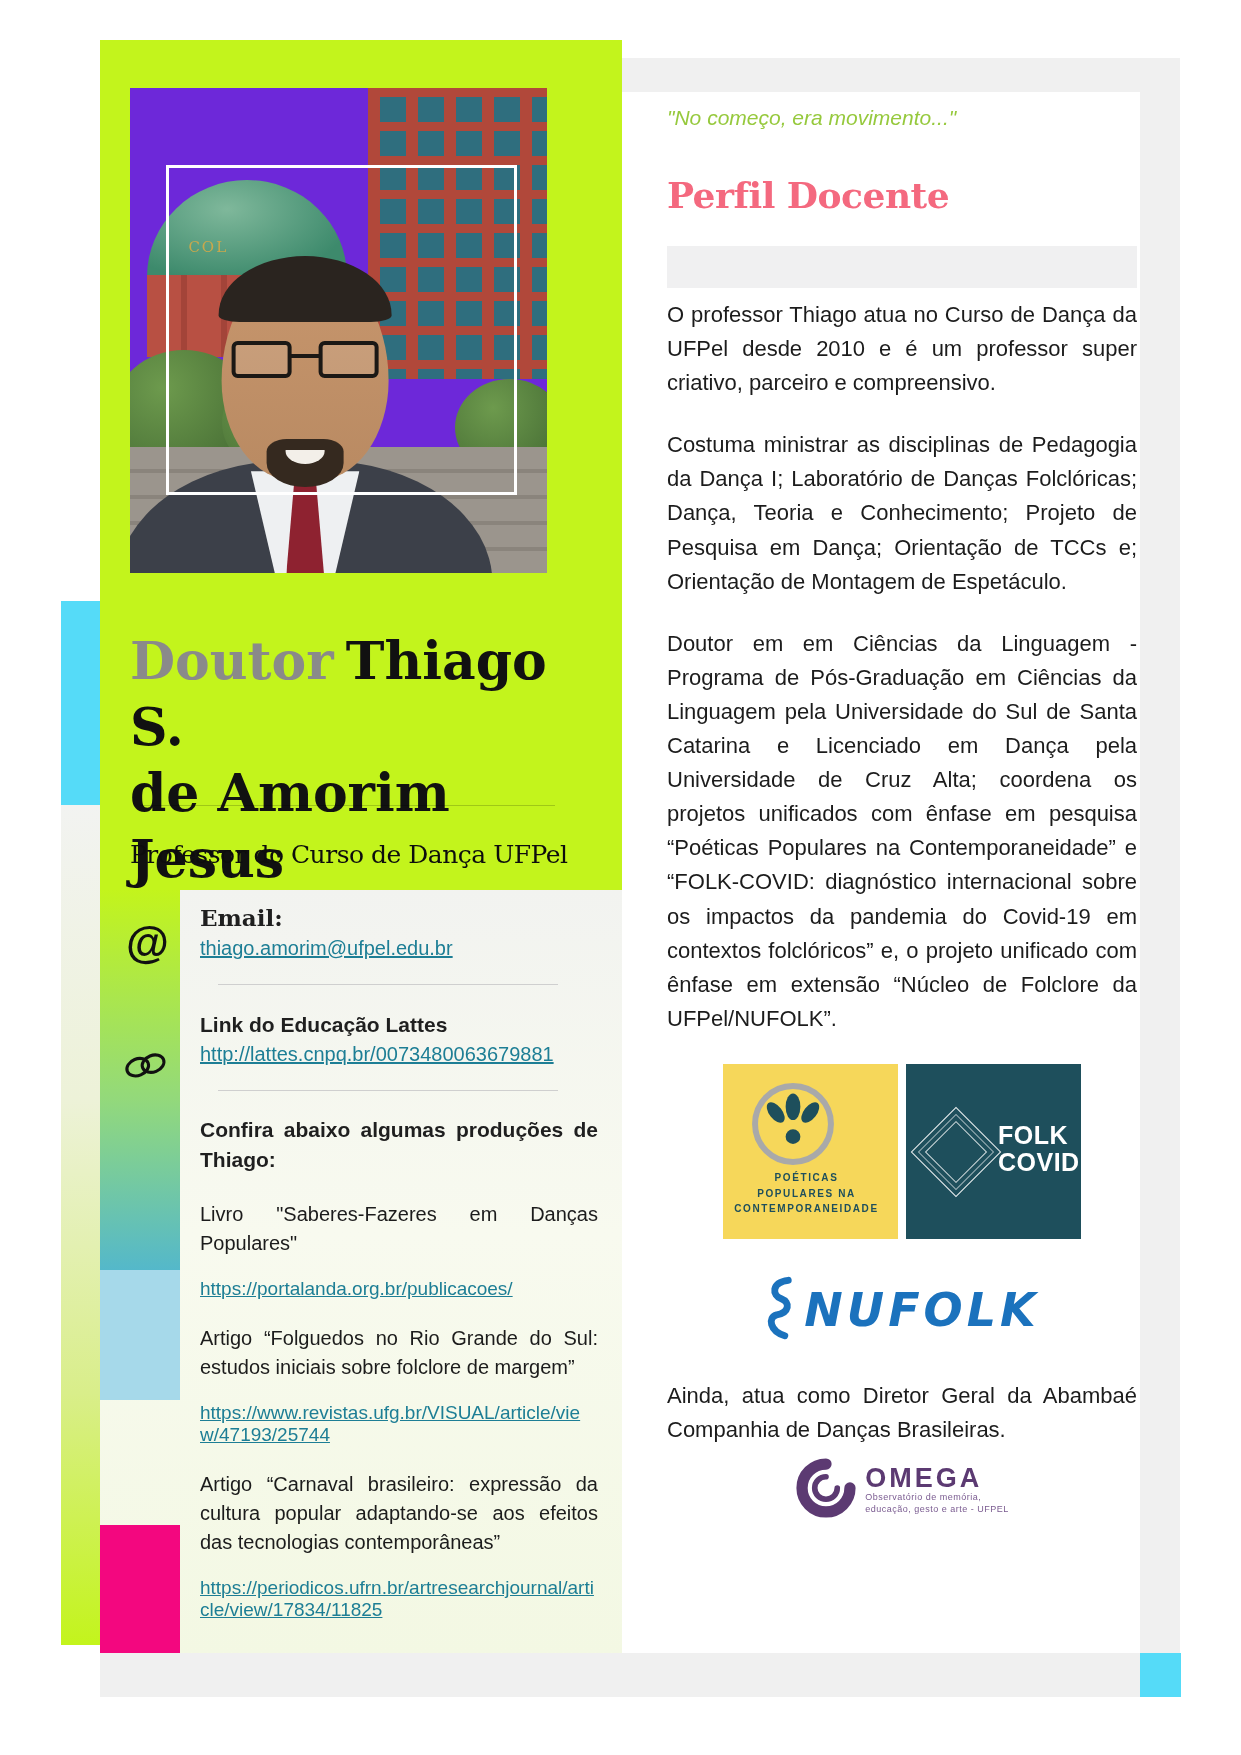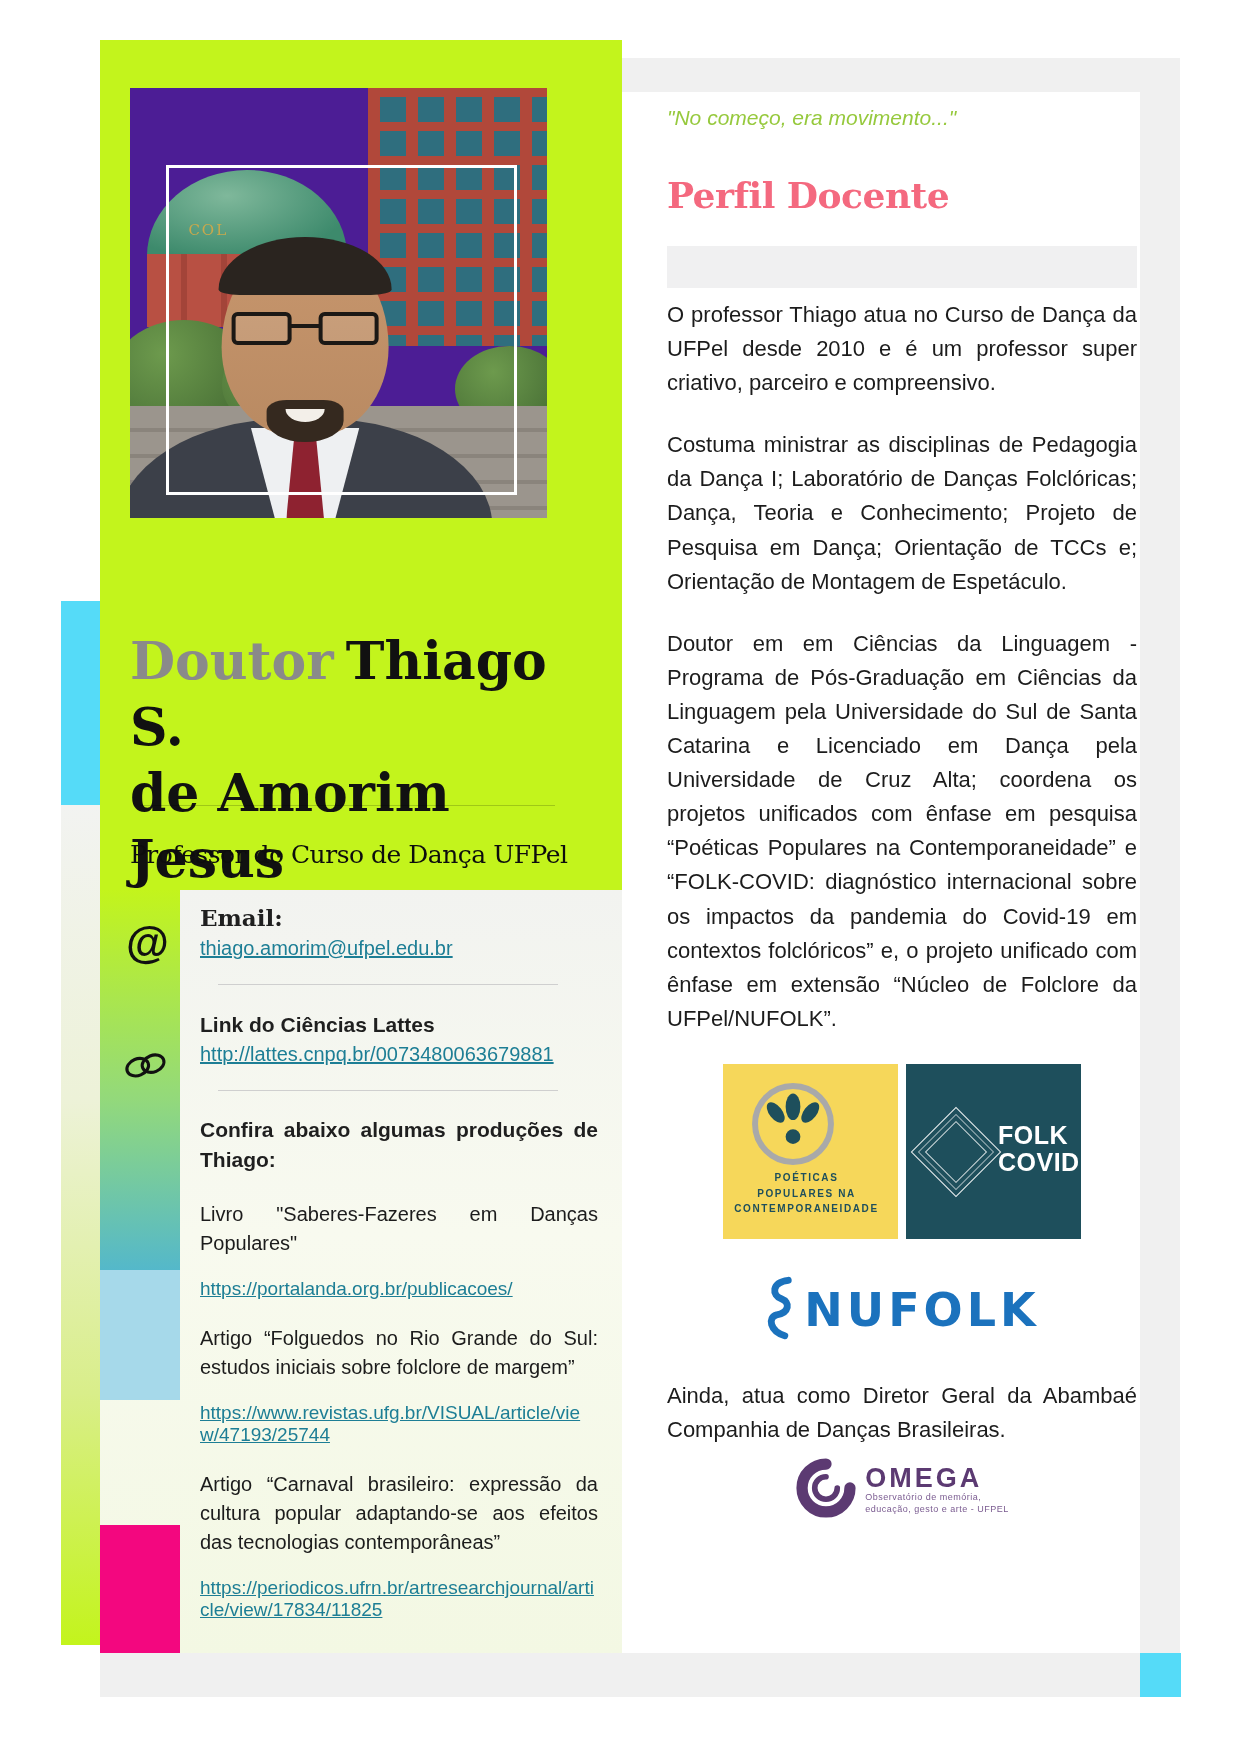--- a/index.html
+++ b/index.html
@@ -26,34 +26,34 @@
   .logo-poeticas { background:#f6d75a; }
   .pp-ring { position:absolute; left:24px; top:14px; width:92px; height:92px; }
   .pp-text { position:absolute; left:0; right:8px; bottom:22px; text-align:center; font-size:10px; font-weight:bold; letter-spacing:1.6px; color:#1e4f5c; line-height:1.55; }
   .logo-folkcovid { background:#1e4f5c;padding-left:44px; }
   .fc-diamond { position:absolute; border:1.5px solid rgba(255,255,255,0.9); transform:rotate(45deg); }
   .fc-d1 { width:64px; height:64px; left:18px; top:56px; }
   .fc-d2 { width:54px; height:54px; left:23px; top:61px; border-color:rgba(255,255,255,0.55);}
   .fc-d3 { width:44px; height:44px; left:28px; top:66px; border-color:rgba(255,255,255,0.8);}
   .fc-text { position:absolute; left:92px; top:58px; color:#ffffff; font-weight:bold; font-size:25px; line-height:1.1; letter-spacing:0.5px; }
 
-  .nufolk { margin-top:30px; height:82px; display:flex; align-items:center; justify-content:center; gap:10px; }
+  .nufolk { margin-top:30px; height:82px; display:flex; align-items:center; justify-content:center; gap:10px;font-style:italic; }
   .nufolk-text { font-family:"DejaVu Sans", sans-serif; font-weight:bold; font-size:46px; letter-spacing:4px; color:#1b72bd; }
 
   .omega { margin-top:10px; display:flex; align-items:center; justify-content:center; gap:8px; }
   .omega-name { font-weight:bold; font-size:27px; letter-spacing:3px; color:#5c3a72; line-height:1; }
   .omega-sub { font-size:9px; color:#7a5b90; line-height:1.3; letter-spacing:0.5px; }
 
   
   .green-panel { position:absolute; left:100px; top:40px; width:522px; height:850px; background:#c3f41c; }
   .cyan-bar { position:absolute; left:61px; top:601px; width:39px; height:204px; background:#55dbf8; }
   .leftedge-grad { position:absolute; left:61px; top:805px; width:39px; height:840px;
      background:linear-gradient(180deg,#f2f3f1 0%, #edf2d8 35%, #d9ee8a 70%, #c3f41c 100%); }
 
-  .photo { position:absolute; left:30px; top:48px; width:417px; height:430px; background:#4c1d95; overflow:hidden; }
+  .photo { position:absolute; left:30px; top:48px; width:417px; height:485px; background:#6d28d9; overflow:hidden; }
   .ph-tower { position:absolute; left:57%; top:0; width:43%; height:60%;
      background-color:#2f6e7e;
      background-image: repeating-linear-gradient(180deg, #b1483a 0 9px, transparent 9px 34px),
                        repeating-linear-gradient(90deg, #b1483a 0 12px, transparent 12px 38px); }
   .ph-dome { position:absolute; left:4%; top:19%; width:48%; height:20%;
      background:radial-gradient(ellipse at 40% 30%, #7fb89b, #3d8a6c 75%);
      border-radius:50% 50% 0 0 / 100% 100% 0 0; }
   .ph-dome-text { position:absolute; left:14%; top:31%; font-family:"DejaVu Serif", serif; font-size:15px; letter-spacing:2px; color:#c9a84c; }
   .ph-base { position:absolute; left:4%; top:38.5%; width:48%; height:17%;
      background:repeating-linear-gradient(90deg, #b85043 0 34px, #a34439 34px 40px); }
@@ -226,21 +226,21 @@
         <ellipse cx="15" cy="14" rx="9.5" ry="7" fill="none" stroke="#111" stroke-width="2.6" transform="rotate(-22 15 14)"></ellipse>
         <ellipse cx="28" cy="11" rx="9.5" ry="7" fill="none" stroke="#111" stroke-width="2.6" transform="rotate(-22 28 11)"></ellipse>
       </svg>
     </div>
 
     <div class="contact-text">
       <div class="c-email-label">Email:</div>
       <a class="link c-link">thiago.amorim@ufpel.edu.br</a>
       <div class="c-hr"></div>
 
-      <div class="c-bold-label">Link do Ciências Lattes</div>
+      <div class="c-bold-label">Link do Educação Lattes</div>
       <a class="link c-link">http://lattes.cnpq.br/0073480063679881</a>
       <div class="c-hr"></div>
 
       <div class="c-heading">Confira abaixo algumas produções de Thiago:</div>
 
       <div class="pub">
         <div class="pub-title">Livro "Saberes-Fazeres em Danças Populares"</div>
         <a class="link c-link">https://portalanda.org.br/publicacoes/</a>
       </div>
       <div class="pub">

